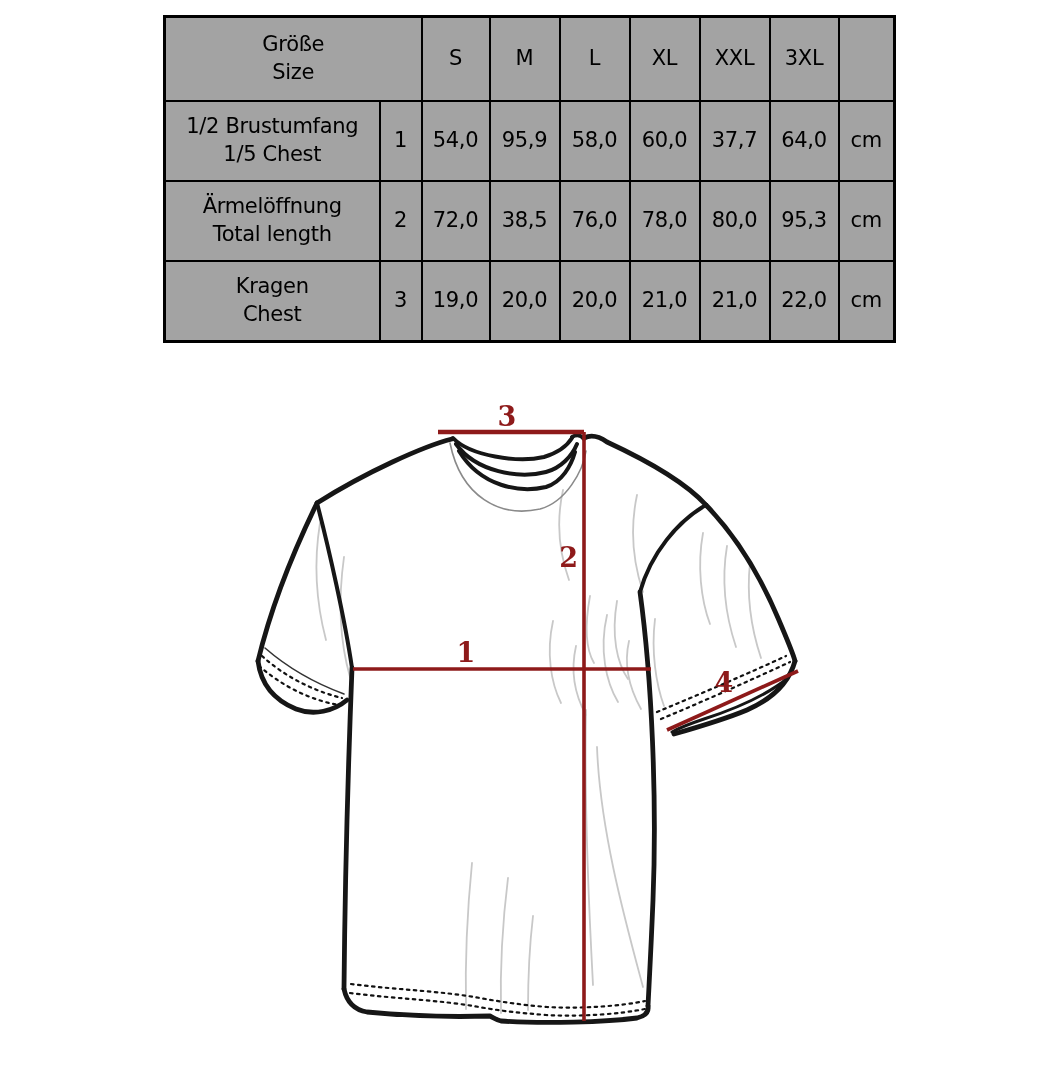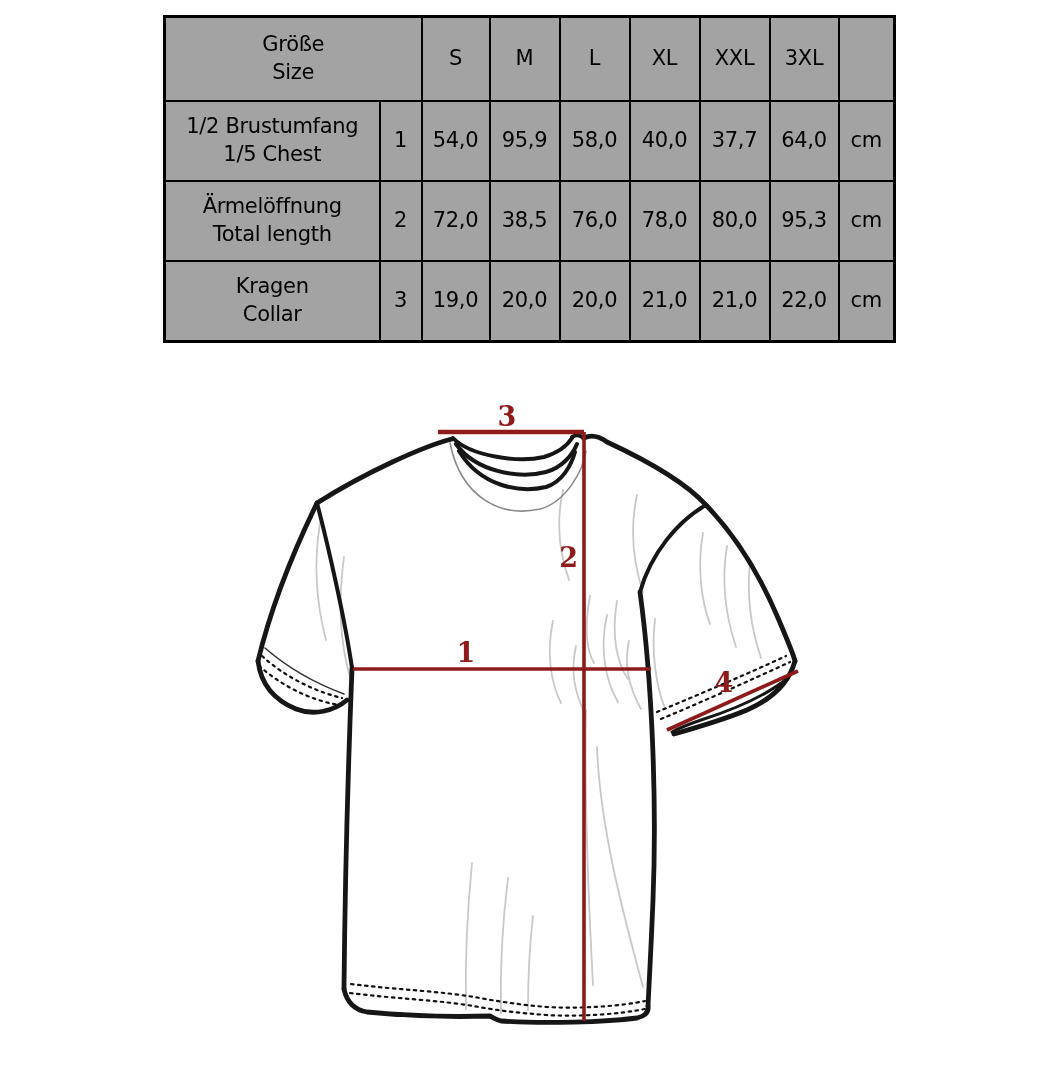--- a/index.html
+++ b/index.html
@@ -73,21 +73,21 @@
 
     <tr class="data-row">
       <td class="lbl">
         <div>1/2 Brustumfang</div>
         <div>1/5 Chest</div>
       </td>
       <td>1</td>
       <td>54,0</td>
       <td>95,9</td>
       <td>58,0</td>
-      <td>40,0</td>
+      <td>60,0</td>
       <td>37,7</td>
       <td>64,0</td>
       <td>cm</td>
     </tr>
 
     <tr class="data-row">
       <td class="lbl">
         <div>Ärmelöffnung</div>
         <div>Total length</div>
       </td>
@@ -97,21 +97,21 @@
       <td>76,0</td>
       <td>78,0</td>
       <td>80,0</td>
       <td>95,3</td>
       <td>cm</td>
     </tr>
 
     <tr class="data-row">
       <td class="lbl">
         <div>Kragen</div>
-        <div>Collar</div>
+        <div>Chest</div>
       </td>
       <td>3</td>
       <td>19,0</td>
       <td>20,0</td>
       <td>20,0</td>
       <td>21,0</td>
       <td>21,0</td>
       <td>22,0</td>
       <td>cm</td>
     </tr>

